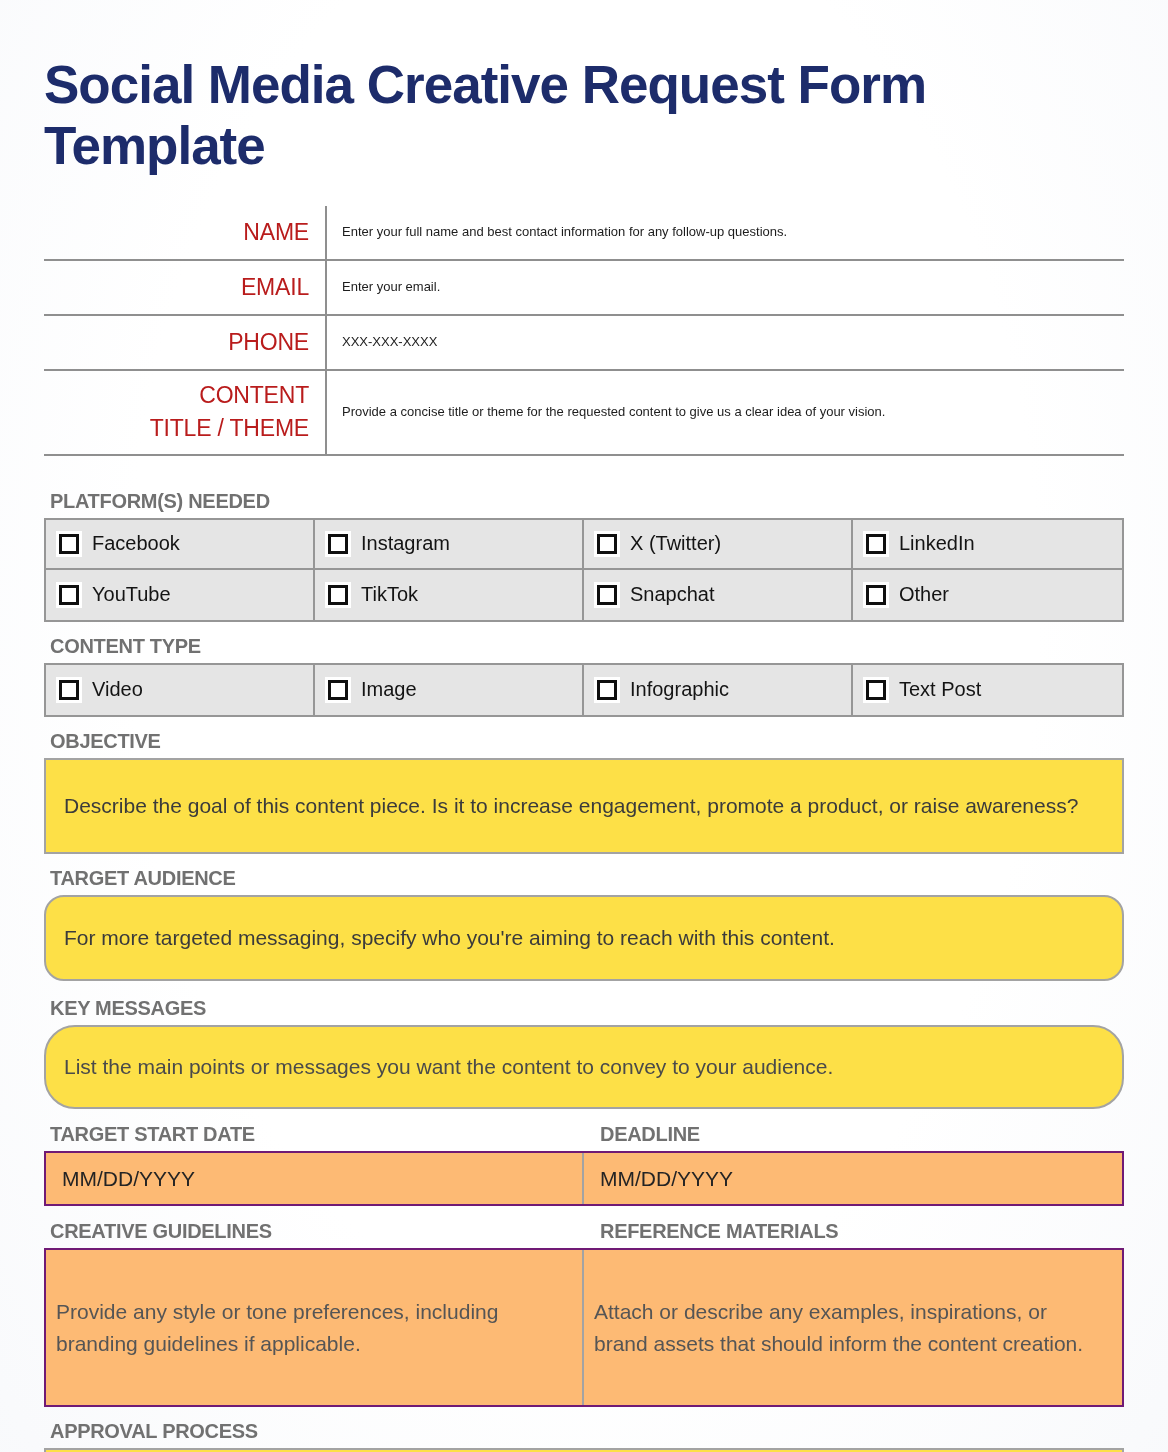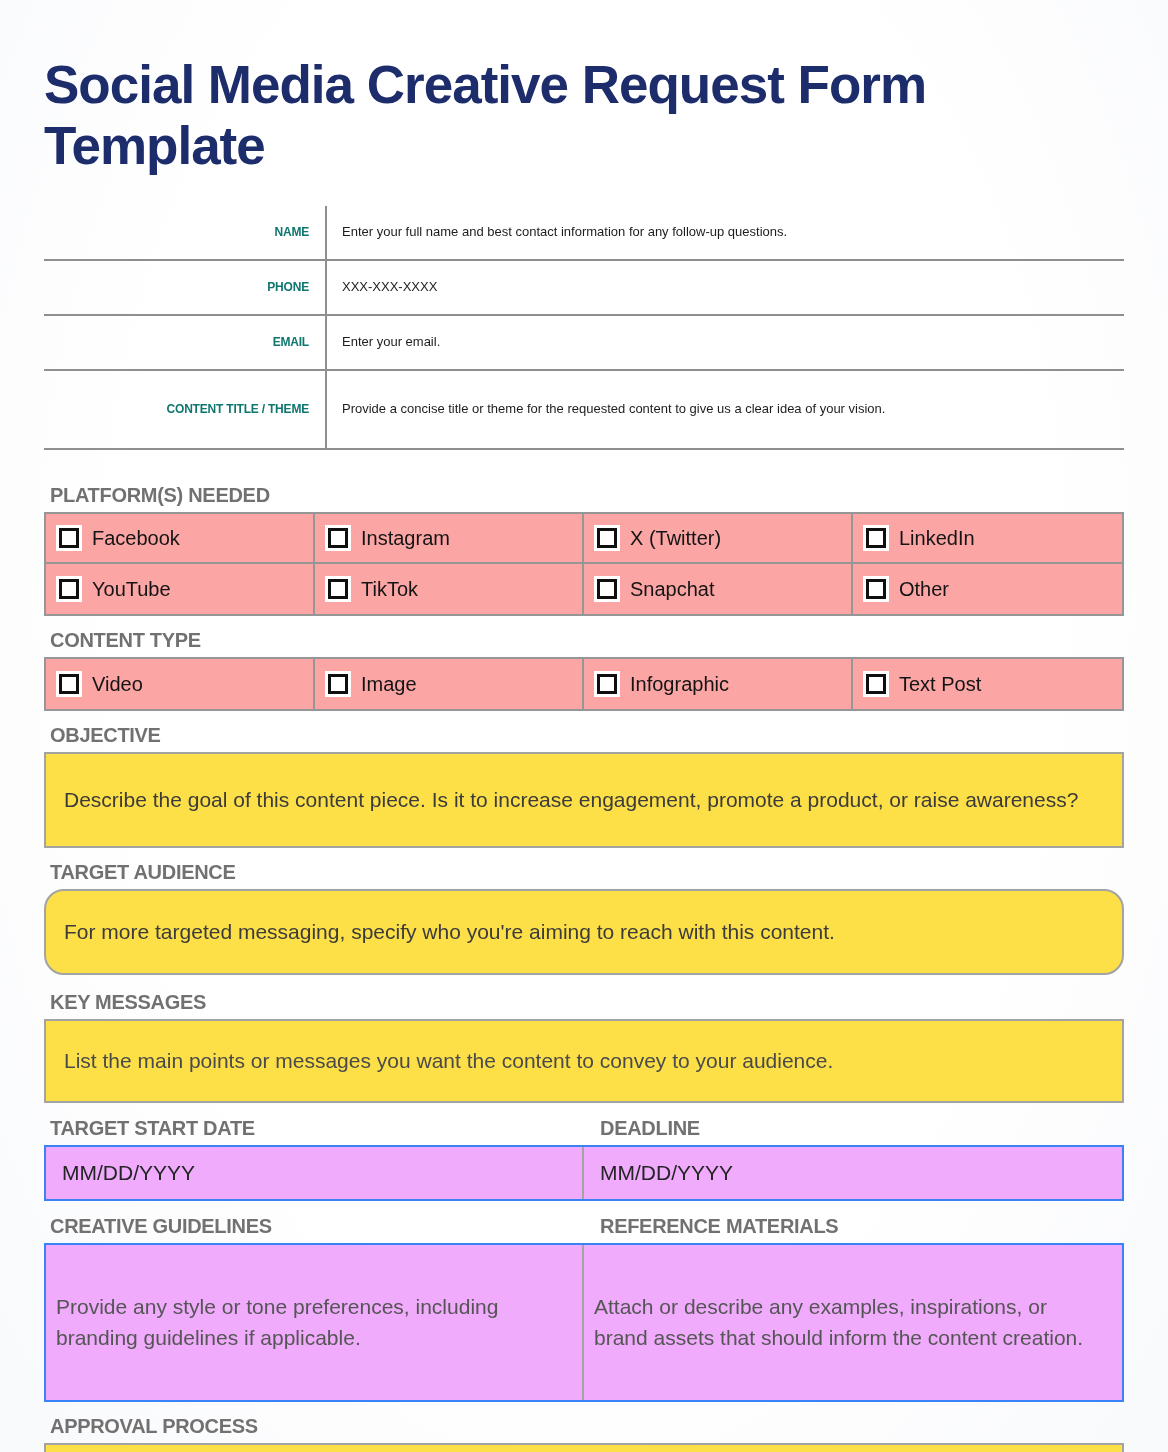--- a/index.html
+++ b/index.html
@@ -19,41 +19,41 @@
   }
 
   
   .contact-table { width:100%; }
   .ct-row { display:flex; border-bottom:2px solid #8f8f8f; }
   .ct-label {
     width:281px; flex:0 0 281px; display:flex; align-items:center;
     justify-content:flex-end; text-align:right; padding:8px 16px 8px 0;
   }
   .ct-label span {
-    font-weight:bold; font-size:12px; color:#0f766e; letter-spacing:-0.2px;
+    font-weight:normal; font-size:23px; color:#b91c1c; letter-spacing:-0.2px;
     max-width:168px; line-height:1.45;
   }
   .ct-value {
     flex:1; border-left:2px solid #8f8f8f; padding:10px 6px 10px 15px;
     display:flex; align-items:center; min-height:53px;
     font-size:13px; color:#1d1d1d; line-height:1.4;
   }
   .ct-row.tall .ct-value { min-height:77px; }
 
   
   .sec-header {
     font-size:20px; font-weight:bold; color:#717171; letter-spacing:-0.3px;
     margin-top:13px; margin-bottom:5px;margin-left:6px;
   }
   .first-sec { margin-top:34px; }
 
   
   .cb-grid {
     display:grid; grid-template-columns:repeat(4,1fr);
-    border:2px solid #969696; background:#fca5a5;
+    border:2px solid #969696; background:#e5e5e5;
   }
   .cb-cell {
     display:flex; align-items:center; height:50px; padding-left:13px;
     border-right:2px solid #969696; cursor:pointer;
   }
   .cb-cell:nth-child(4n) { border-right:none; }
   .cb-grid.two-rows .cb-cell:nth-child(-n+4) { border-bottom:2px solid #969696; }
   .checkbox {
     width:20px; height:20px; background:#ffffff; border:3px solid #0f0f0f;
     box-shadow:0 0 0 3px #ffffff; margin-right:13px; flex:0 0 auto;
@@ -61,32 +61,32 @@
   .cb-label { font-size:20px; color:#141414; }
 
   
   .box {
     border:2px solid #a3a3a3; background:#fde047;
     display:flex; align-items:center; padding:14px 18px;
     font-size:21px; line-height:1.5;
   }
   .box.objective   { min-height:96px;  color:#3b3b3b; }
   .box.audience    { min-height:86px;  color:#3b3b3b;border-radius:20px; }
-  .box.messages    { min-height:84px;  color:#4a4a4a; margin-top:2px; }
+  .box.messages    { min-height:84px;  color:#4a4a4a; margin-top:2px;border-radius:31px; }
   .box.approval    { min-height:80px;  color:#5d5d5d; }
 
   .mt-extra { margin-top:16px; }
 
   
   .two-headers { display:grid; grid-template-columns:1fr 1fr; }
   .two-headers .sec-header { margin-top:14px; }
   .two-headers .right-h { padding-left:10px; }
   .strip {
     display:grid; grid-template-columns:1fr 1fr;
-    border:2px solid #3b82f6; background:#f0abfc;
+    border:2px solid #701a75; background:#fdba74;
   }
   .strip-cell {
     display:flex; align-items:center; padding:10px 16px;
     font-size:21px; line-height:1.5;
   }
   .strip-cell.left { border-right:2px solid #a3a3a3; }
   .date-strip .strip-cell { min-height:49px; color:#242424; }
   .guide-strip .strip-cell { min-height:155px; color:#555555;padding-left:10px; }
 </style>
 </head>
@@ -98,29 +98,29 @@
 
   <div class="contact-table">
     <div class="ct-row">
       <div class="ct-label">
           <span>NAME</span>
         </div>
       <div class="ct-value">Enter your full name and best contact information for any follow-up questions.</div>
     </div>
     <div class="ct-row">
       <div class="ct-label">
+          <span>EMAIL</span>
+        </div>
+      <div class="ct-value">Enter your email.</div>
+    </div>
+    <div class="ct-row">
+      <div class="ct-label">
           <span>PHONE</span>
         </div>
       <div class="ct-value">XXX-XXX-XXXX</div>
-    </div>
-    <div class="ct-row">
-      <div class="ct-label">
-          <span>EMAIL</span>
-        </div>
-      <div class="ct-value">Enter your email.</div>
     </div>
     <div class="ct-row tall">
       <div class="ct-label">
           <span>CONTENT TITLE / THEME</span>
         </div>
       <div class="ct-value">Provide a concise title or theme for the requested content to give us a clear idea of your vision.</div>
     </div>
   </div>
 
   <div class="sec-header first-sec">PLATFORM(S) NEEDED</div>

